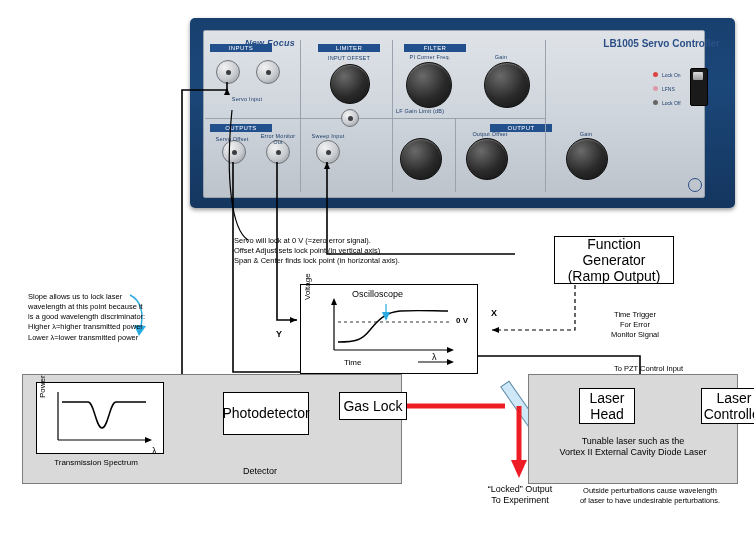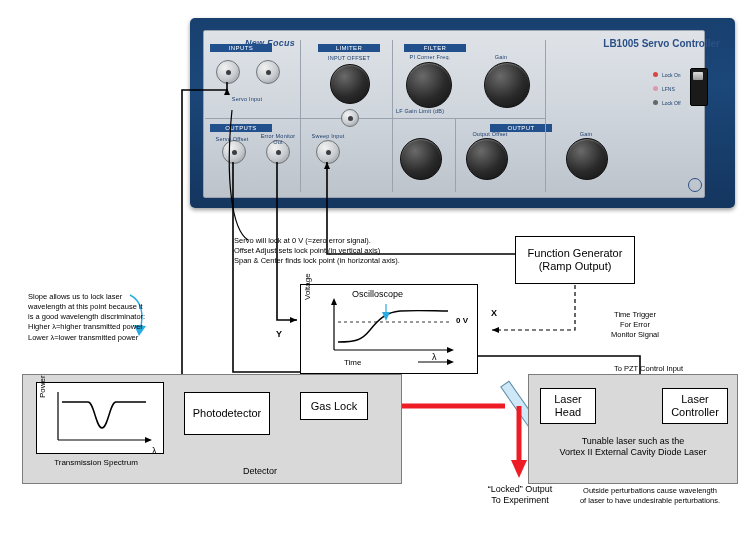--- a/index.html
+++ b/index.html
@@ -80,21 +80,21 @@
   }
 
   
   .box {
     background: #ffffff; border: 1px solid #000000; box-sizing: border-box;
   }
   .graybox {
     background: #d9d9d9; border: 1px solid #7d7d7d; box-sizing: border-box;
   }
   .boxlabel {
-    font-size: 11px; text-align: center; line-height: 1.15;
+    font-size: 14px; text-align: center; line-height: 1.15; margin-left: 39px;
   }
 
   
   .t { font-size: 7.5px; line-height: 1.35; }
   .t8 { font-size: 8px; line-height: 1.3; }
   .t9 { font-size: 9px; line-height: 1.25; }
   .center { text-align: center; }
   .bold { font-weight: bold; }
   svg { display: block; overflow: visible; }
 </style>

